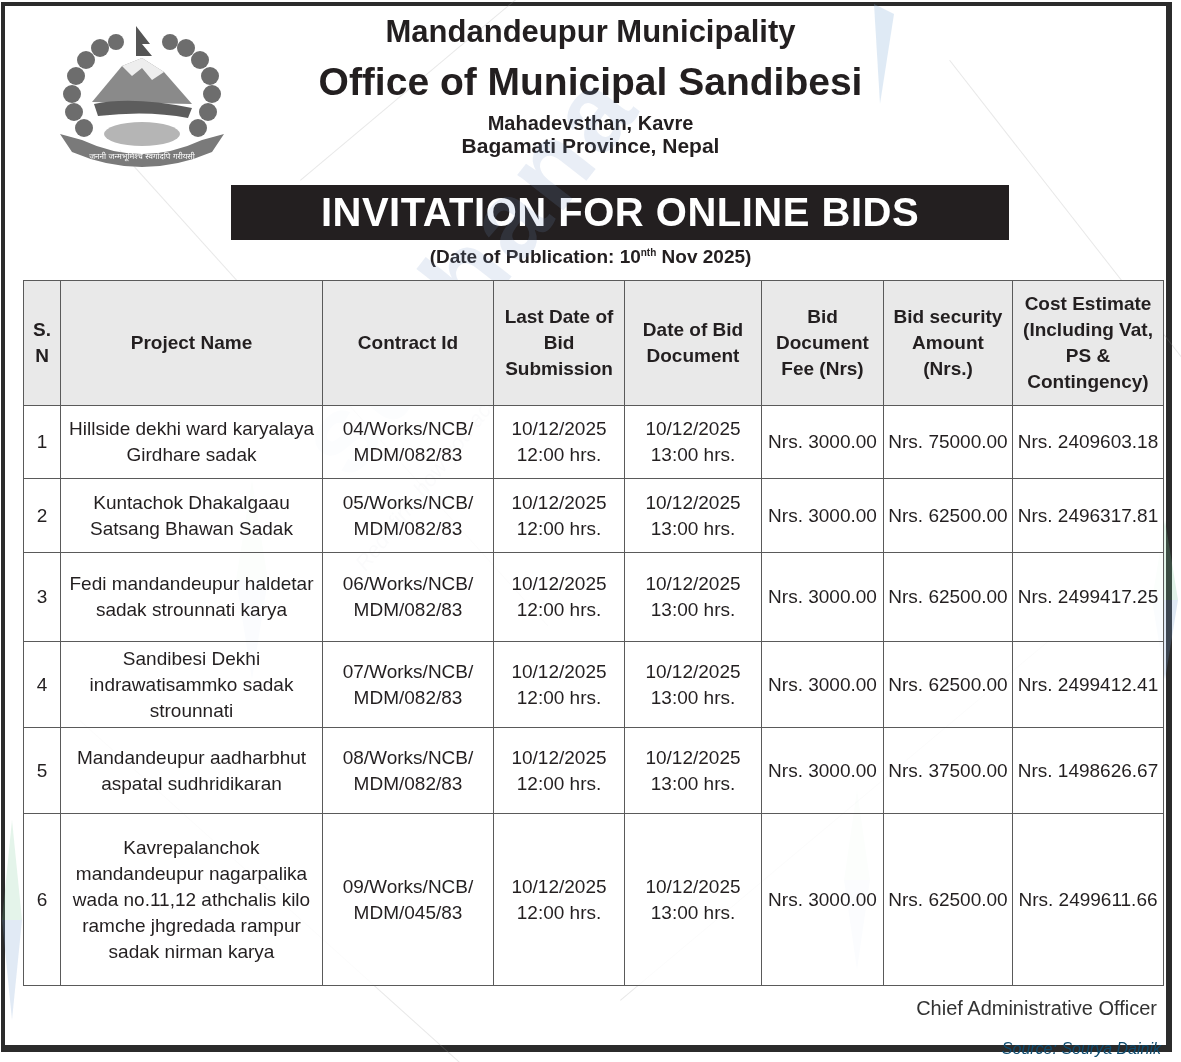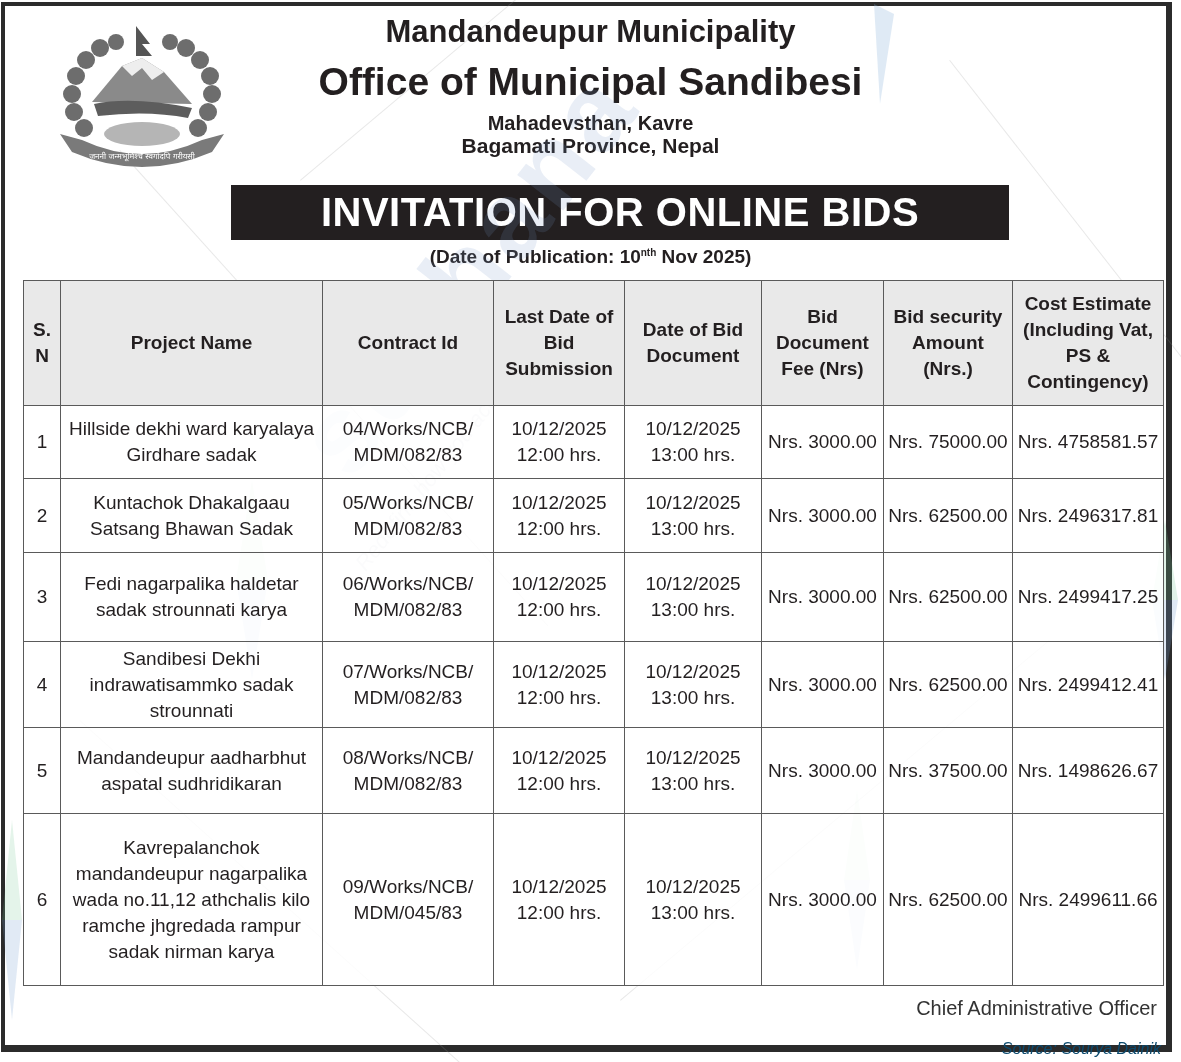--- a/index.html
+++ b/index.html
@@ -150,35 +150,35 @@
   </thead>
   <tbody>
     <tr style="height:73px">
       <td>1</td>
       <td>Hillside dekhi ward karyalaya Girdhare sadak</td>
       <td>04/Works/NCB/ MDM/082/83</td>
       <td>10/12/2025 12:00 hrs.</td>
       <td>10/12/2025 13:00 hrs.</td>
       <td>Nrs. 3000.00</td>
       <td>Nrs. 75000.00</td>
-      <td>Nrs. 4758581.57</td>
+      <td>Nrs. 2409603.18</td>
     </tr>
     <tr style="height:74px">
       <td>2</td>
       <td>Kuntachok Dhakalgaau Satsang Bhawan Sadak</td>
       <td>05/Works/NCB/ MDM/082/83</td>
       <td>10/12/2025 12:00 hrs.</td>
       <td>10/12/2025 13:00 hrs.</td>
       <td>Nrs. 3000.00</td>
       <td>Nrs. 62500.00</td>
       <td>Nrs. 2496317.81</td>
     </tr>
     <tr style="height:89px">
       <td>3</td>
-      <td>Fedi nagarpalika haldetar sadak strounnati karya</td>
+      <td>Fedi mandandeupur haldetar sadak strounnati karya</td>
       <td>06/Works/NCB/ MDM/082/83</td>
       <td>10/12/2025 12:00 hrs.</td>
       <td>10/12/2025 13:00 hrs.</td>
       <td>Nrs. 3000.00</td>
       <td>Nrs. 62500.00</td>
       <td>Nrs. 2499417.25</td>
     </tr>
     <tr style="height:86px">
       <td>4</td>
       <td>Sandibesi Dekhi indrawatisammko sadak strounnati</td>

